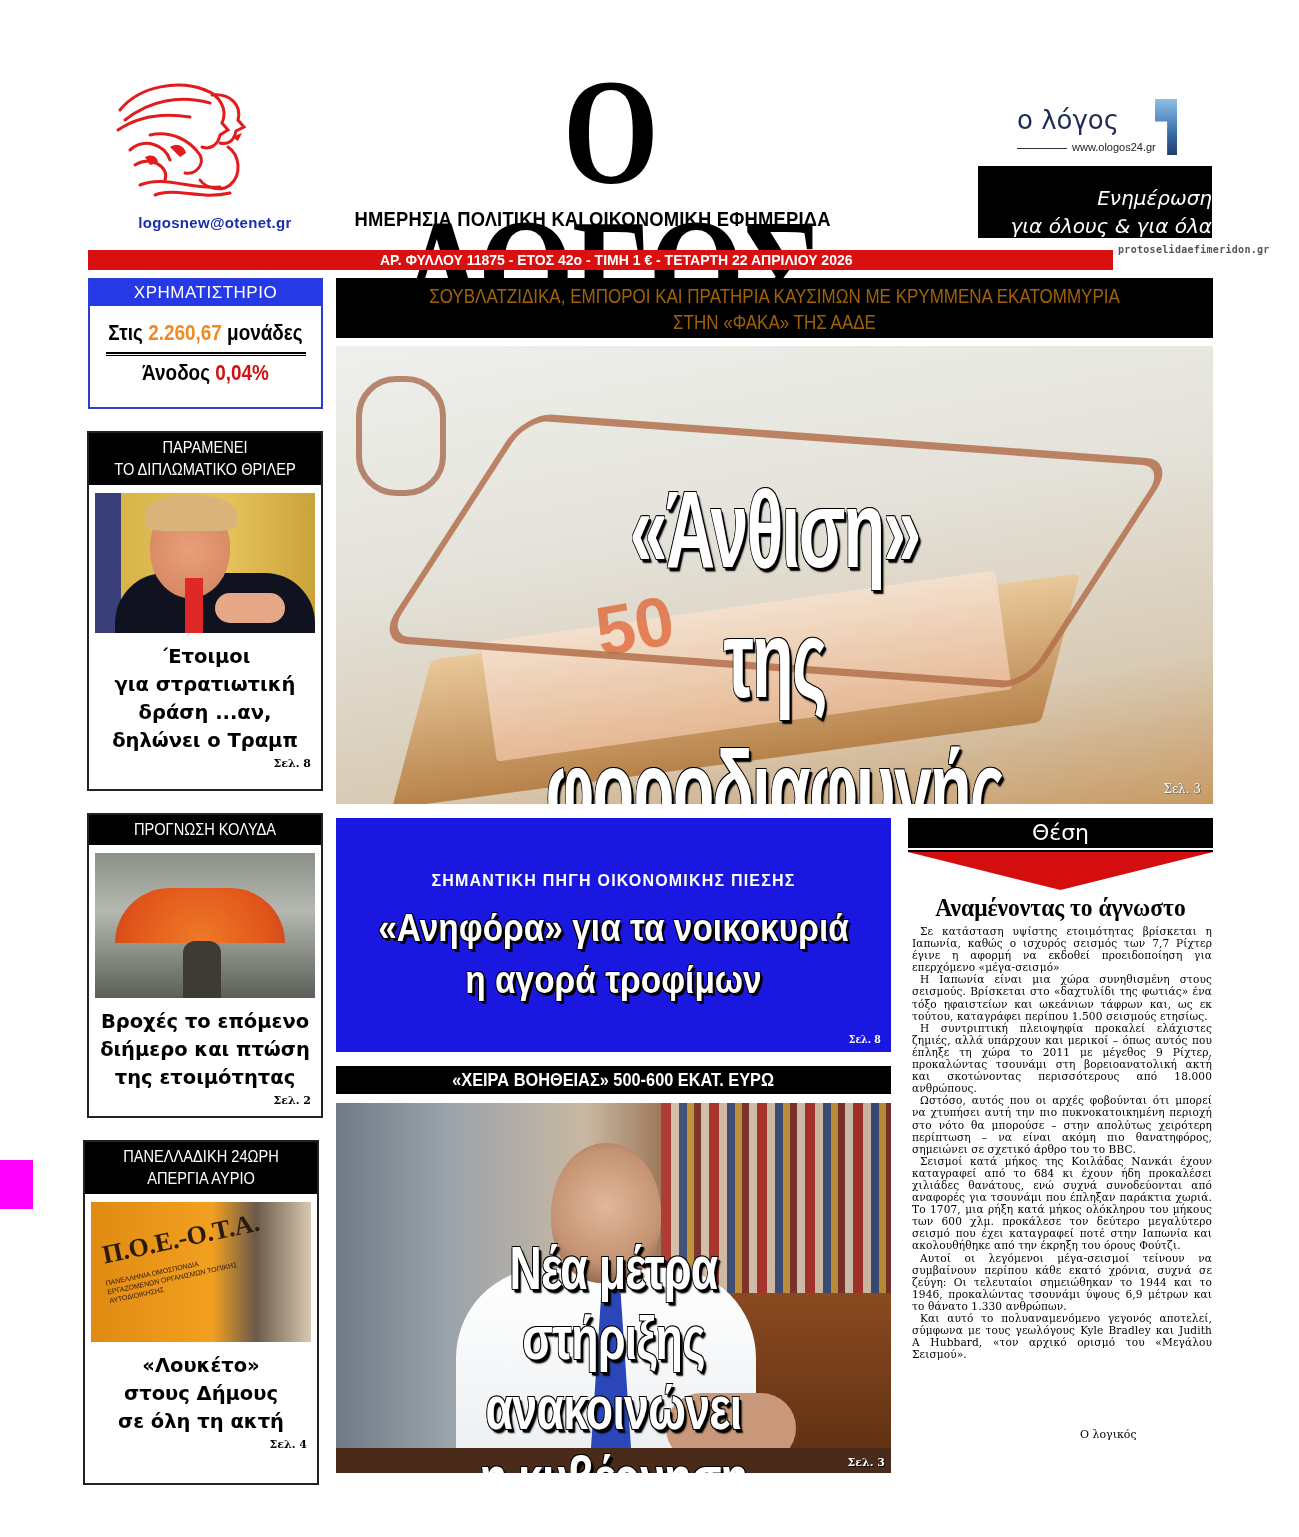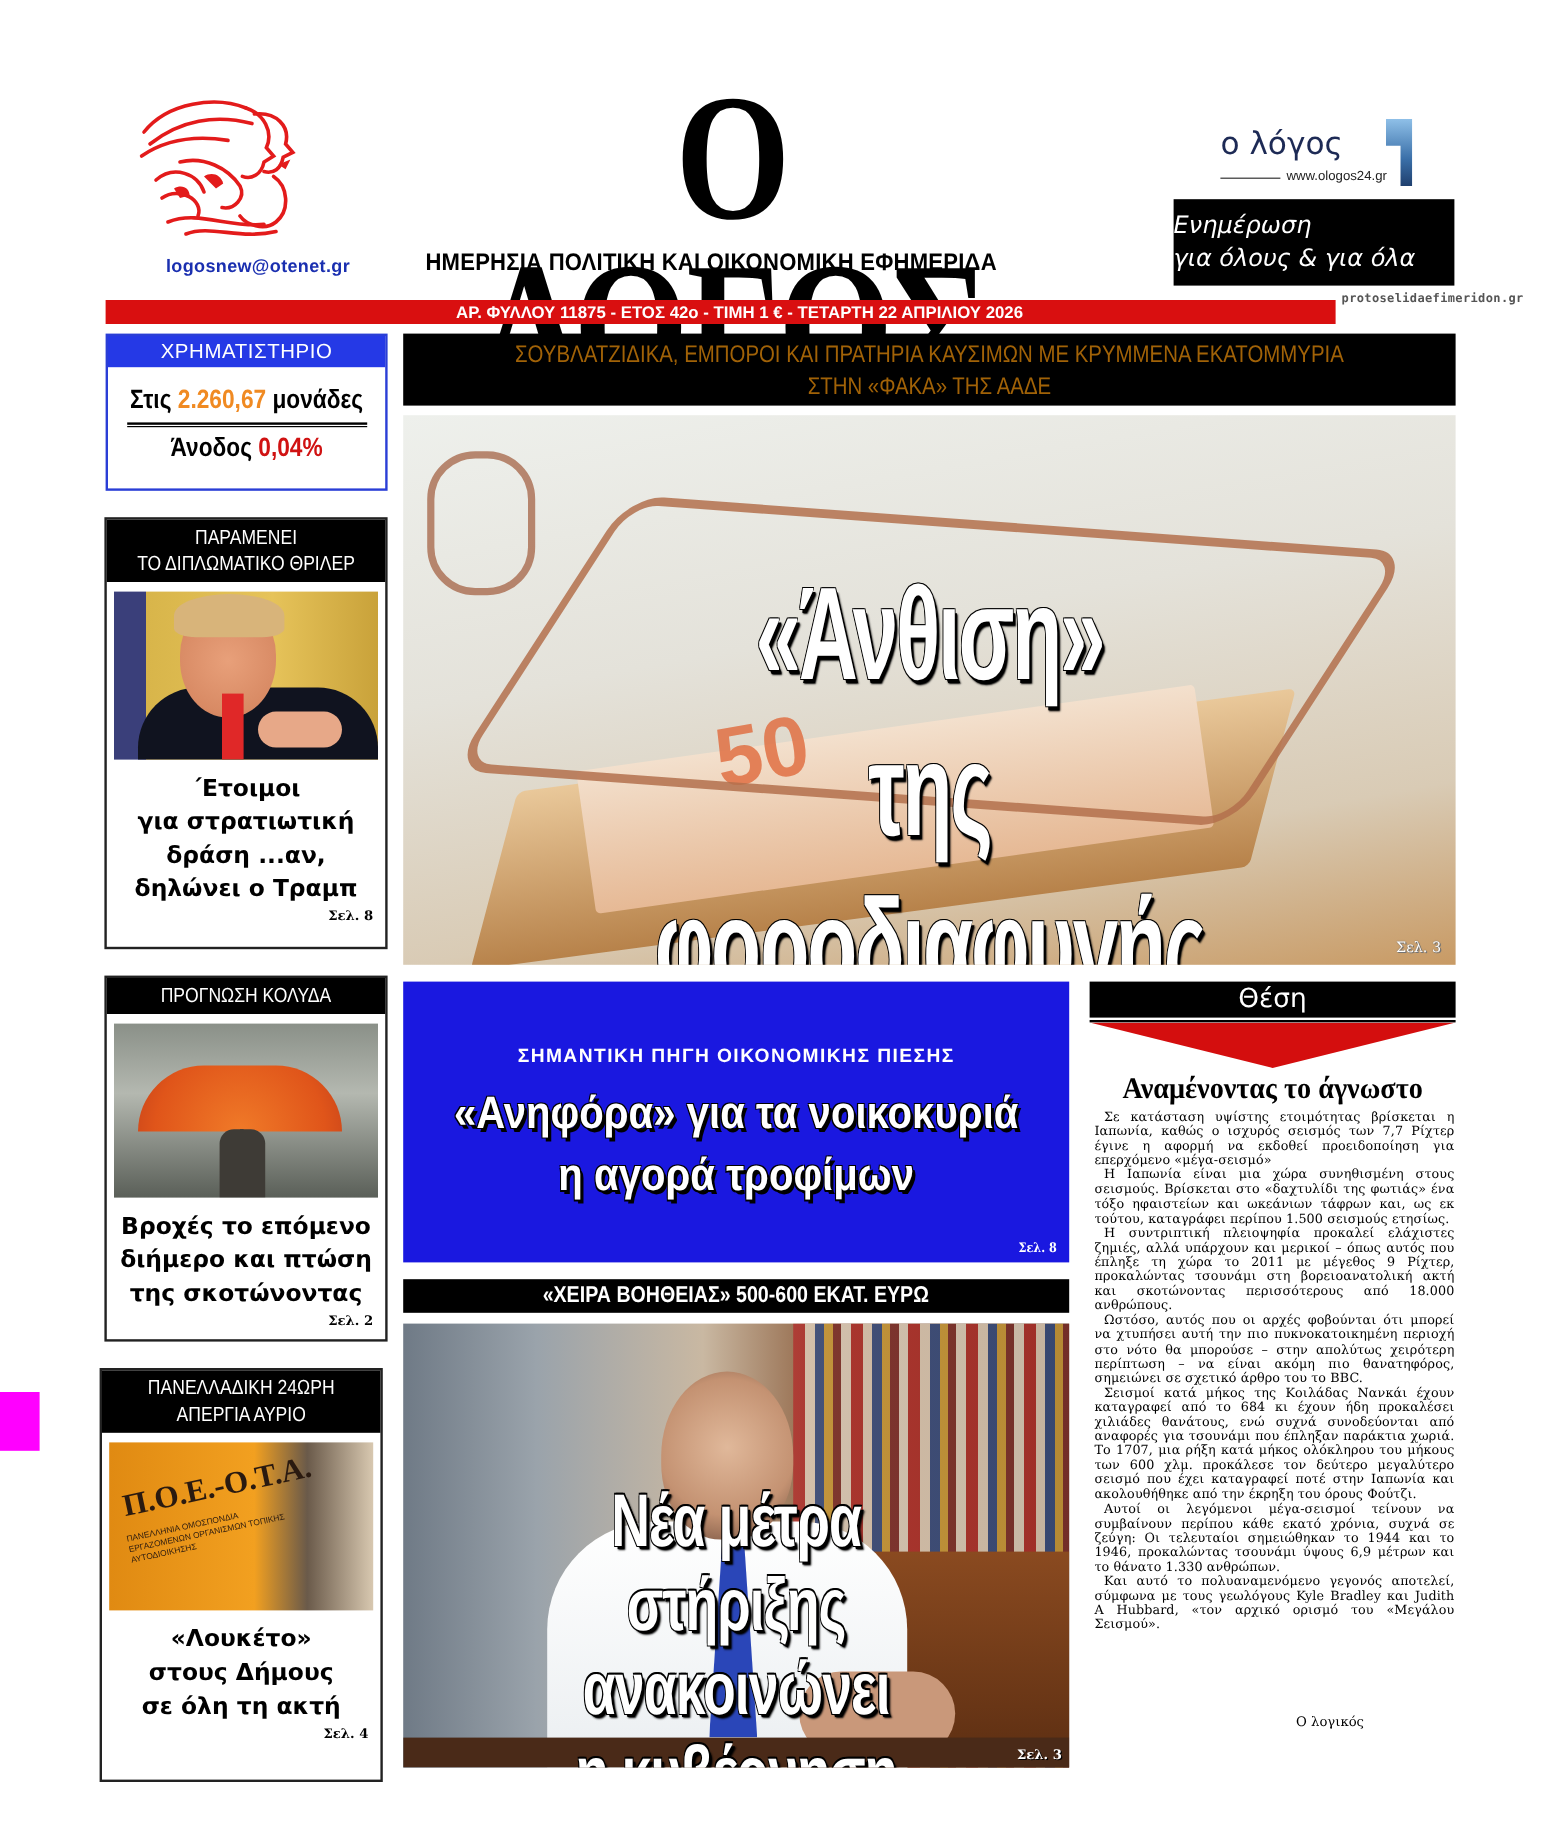--- a/index.html
+++ b/index.html
@@ -14,21 +14,21 @@
 
   .main-title { left: 330px; top: 62px; width: 560px; height: 140px; text-align: center; font-family: "Liberation Serif", serif; font-weight: bold; font-size: 150px; line-height: 140px; letter-spacing: -2px; transform: scaleX(0.82); transform-origin: center; }
   .subtitle { left: 335px; top: 208px; width: 560px; text-align: center; font-family: "Liberation Sans", sans-serif; font-weight: bold; font-size: 20px; letter-spacing: 0.2px; transform: scaleX(0.92); transform-origin: left; }
 
   .ologos24 { left: 1010px; top: 95px; width: 170px; height: 65px; }
   .ologos24-text { position: absolute; left: 7px; top: 10px; font-family: "DejaVu Sans", sans-serif; font-size: 26px; color: #1d2a55; }
   .ologos24-num { position: absolute; left: 145px; top: 4px; width: 22px; height: 56px; background: linear-gradient(180deg,#8fc0e8 0%, #3a6fa8 60%, #1f3f6e 100%); clip-path: polygon(0 0,100% 0,100% 100%,55% 100%,55% 40%,0 40%); }
   .ologos24-line { position: absolute; left: 7px; top: 53px; width: 50px; height: 1px; background: #333; }
   .ologos24-url { position: absolute; left: 62px; top: 46px; font-size: 11px; color: #222; }
 
-  .slogan-box { left: 978px; top: 166px; width: 234px; height: 72px; background: #000; color: #fff; text-align: left; font-family: "DejaVu Sans", sans-serif; font-style: italic; font-size: 20px; line-height: 28px; padding-top: 7px; }
+  .slogan-box { left: 978px; top: 166px; width: 234px; height: 72px; background: #000; color: #fff; text-align: right; font-family: "DejaVu Sans", sans-serif; font-style: italic; font-size: 20px; line-height: 28px; padding-top: 18px; }
   .slogan-line { display: block; }
 
   .watermark { left: 1118px; top: 244px; font-family: "DejaVu Sans Mono", monospace; font-weight: bold; font-size: 10px; color: #555; letter-spacing: 0.3px; }
 
   .issue-bar { left: 88px; top: 250px; width: 1025px; height: 20px; background: #d90f10; }
   .issue-text { left: 380px; top: 252px; width: 720px; color: #fff; font-weight: bold; font-size: 14px; line-height: 16px; white-space: nowrap; }
 
   
   .stock-box { left: 88px; top: 278px; width: 235px; height: 131px; border: 2px solid #2a3ed6; background: #fff; }
   .stock-head { height: 26px; background: #2539e6; color: #fff; text-align: center; font-weight: normal; font-size: 17px; line-height: 26px; letter-spacing: 0.5px; }
@@ -194,21 +194,21 @@
     <span>ΠΡΟΓΝΩΣΗ ΚΟΛΥΔΑ</span>
   </div>
   <div class="photo rain-photo">
     <div class="umbrella"></div>
     <div class="umb-stick"></div>
     <div class="walker"></div>
   </div>
   <div class="text">
     <span>Βροχές το επόμενο</span>
     <span>διήμερο και πτώση</span>
-    <span>της σκοτώνοντας</span>
+    <span>της ετοιμότητας</span>
   </div>
   <div class="page">Σελ. 2</div>
 </div>
 
 <div class="abs side-card card3">
   <div class="head">
     <span>ΠΑΝΕΛΛΑΔΙΚΗ 24ΩΡΗ</span>
     <span>ΑΠΕΡΓΙΑ ΑΥΡΙΟ</span>
   </div>
   <div class="photo strike-photo">

